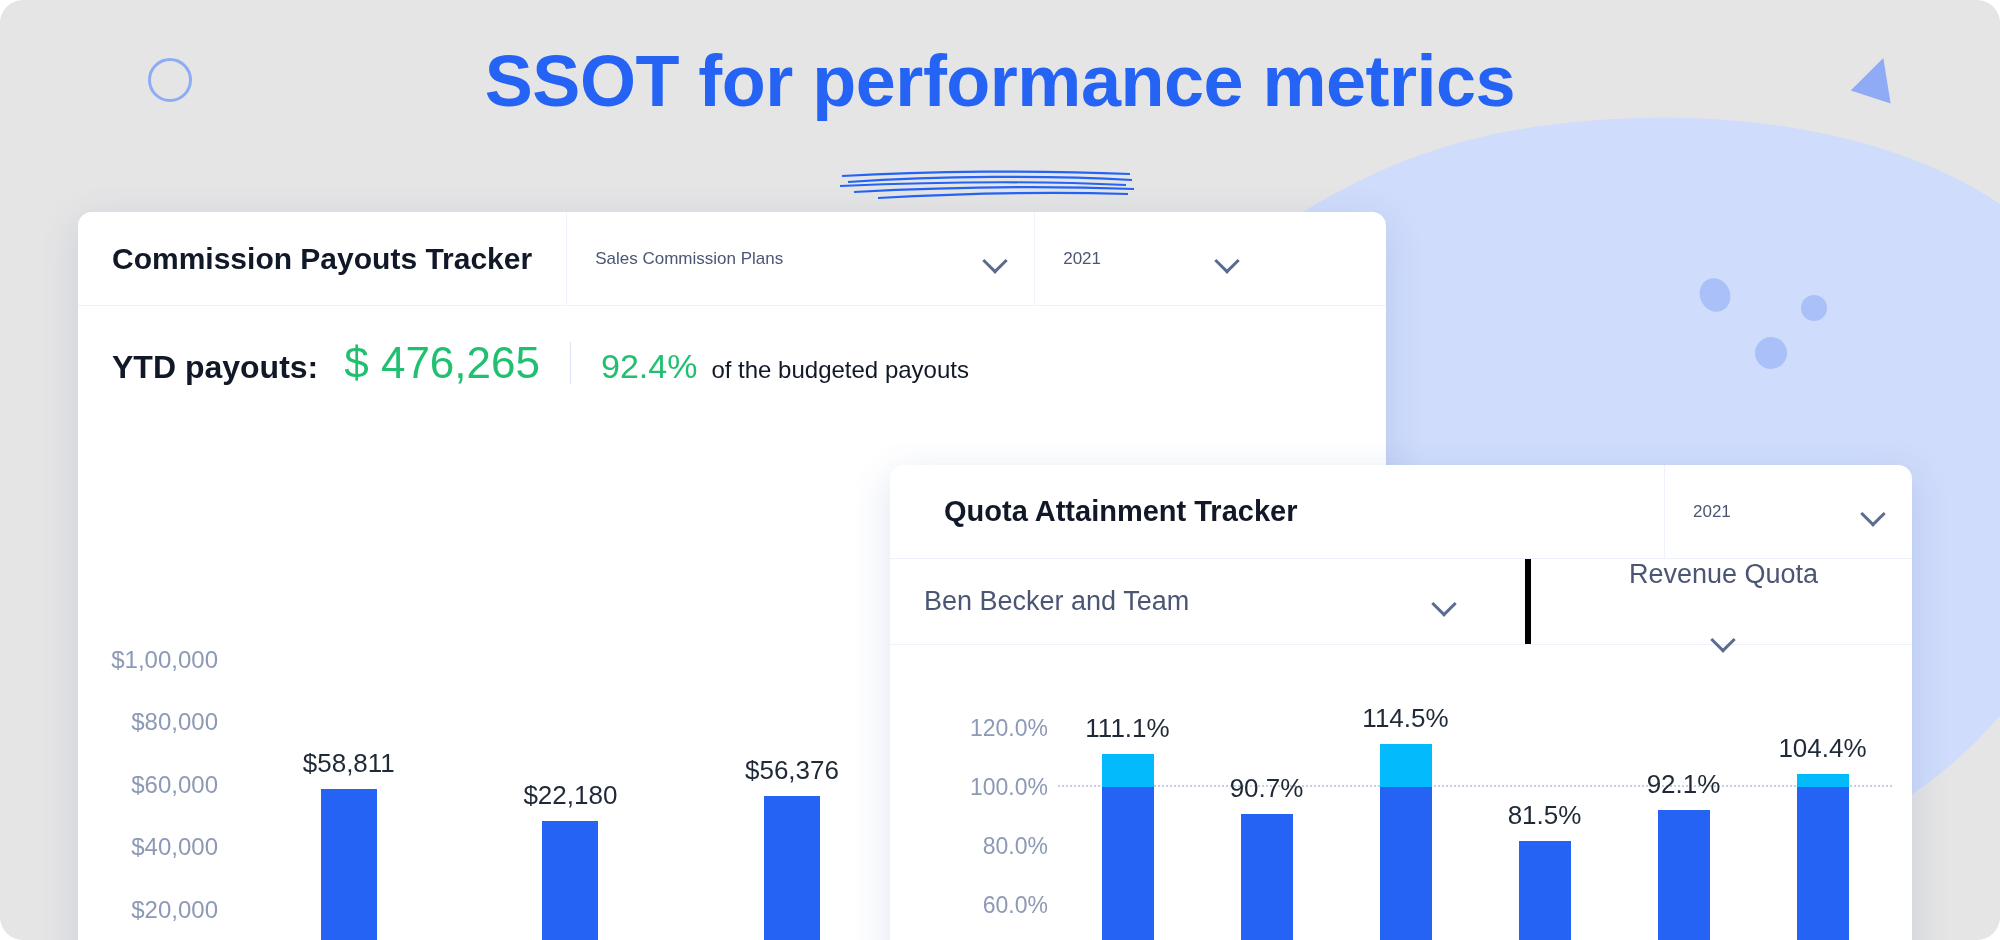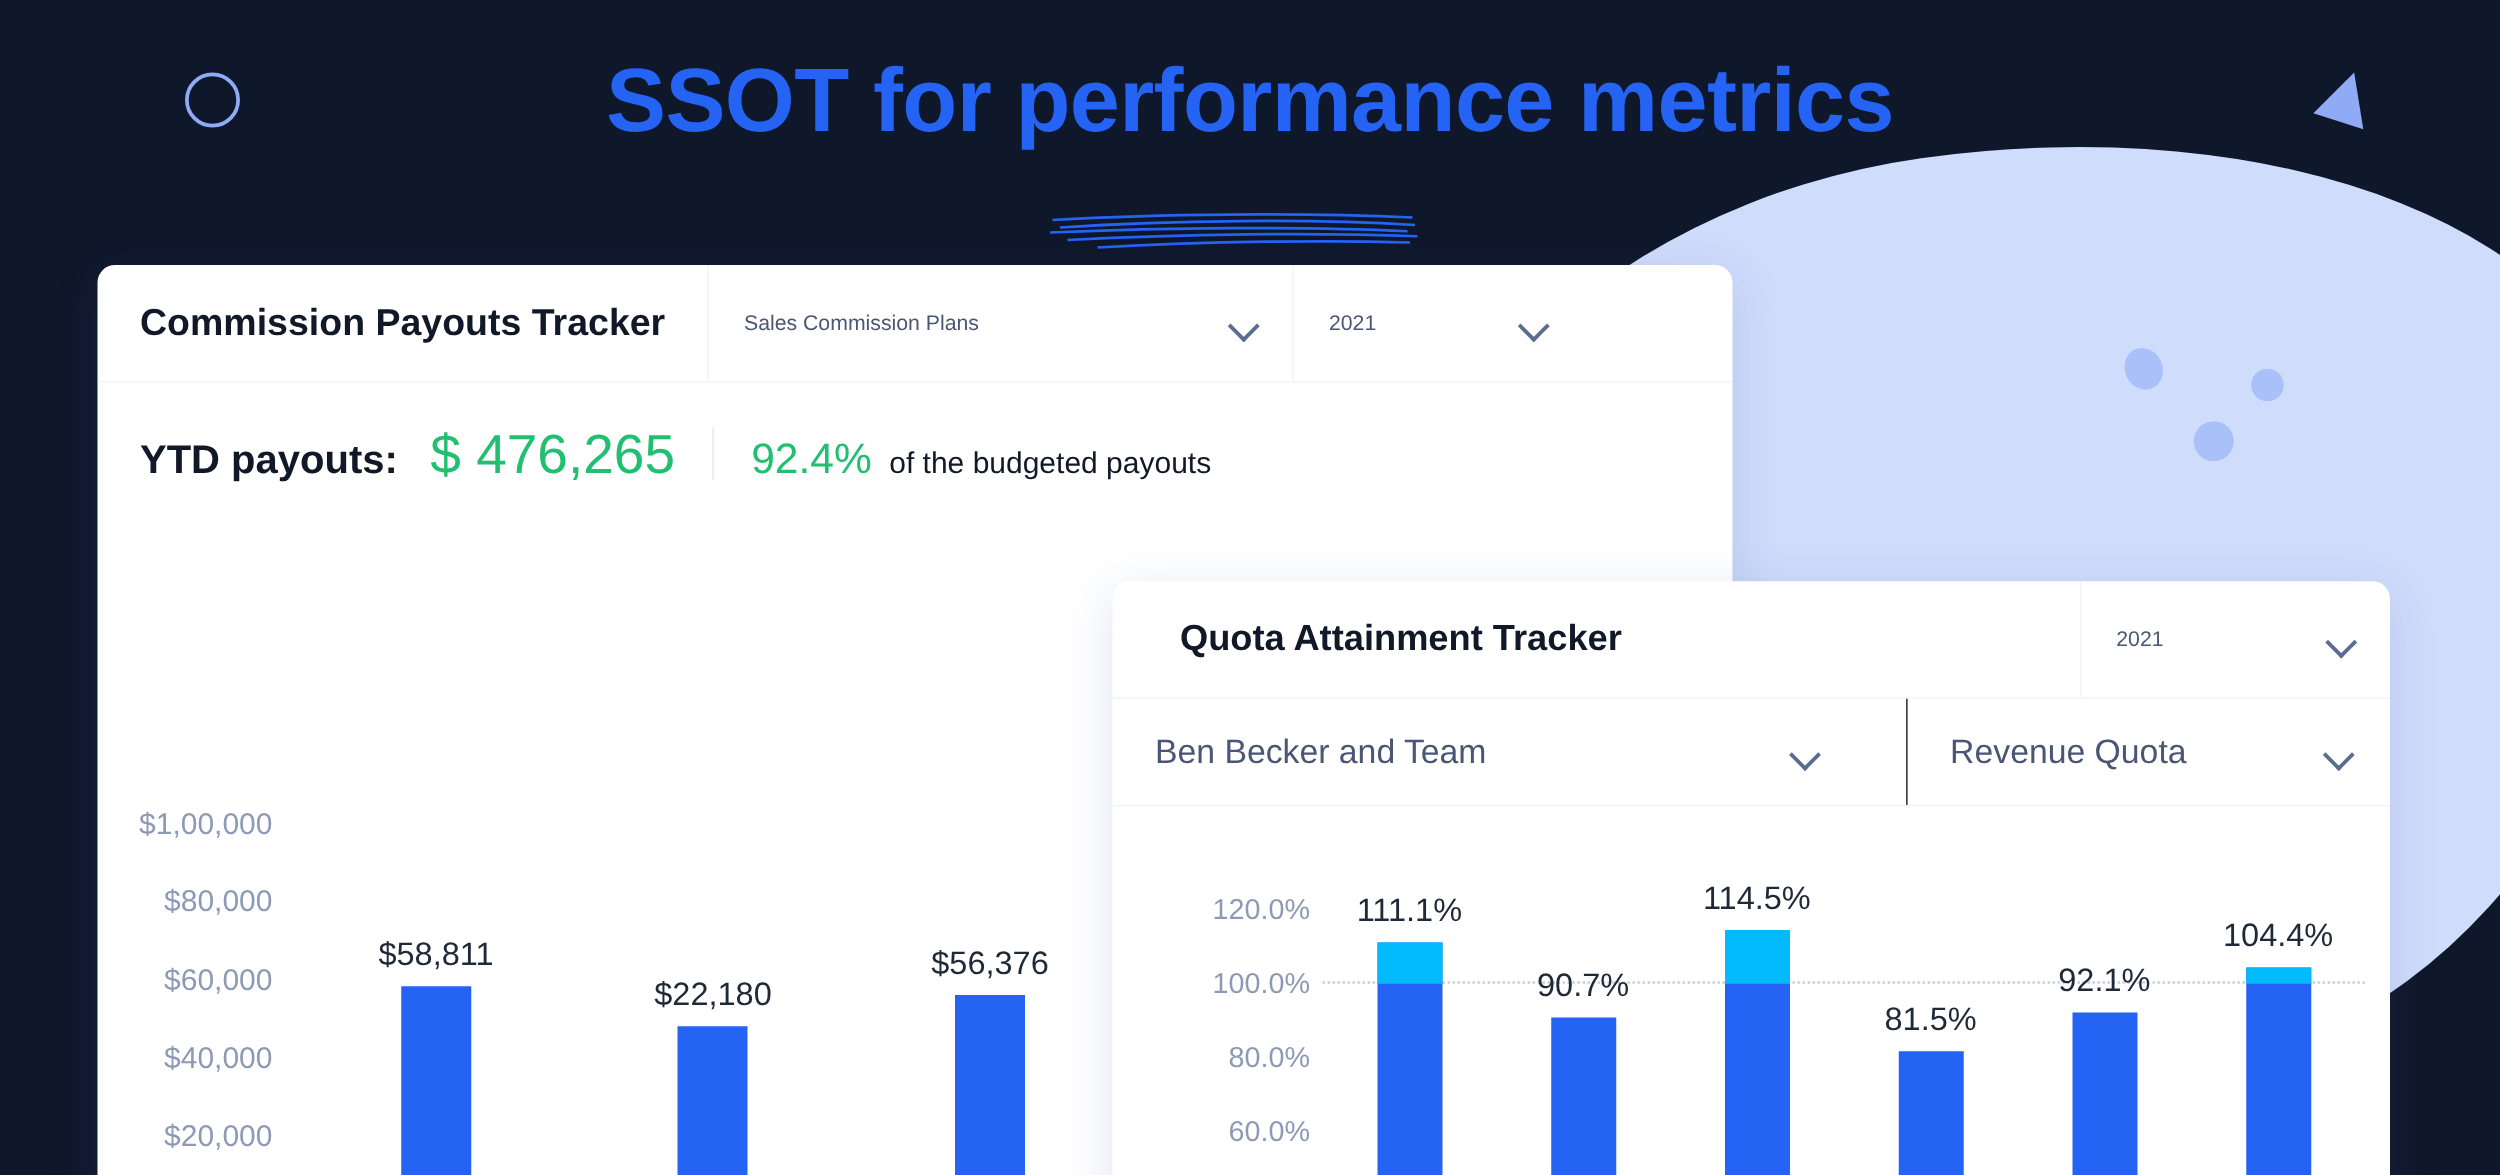--- a/index.html
+++ b/index.html
@@ -4,22 +4,23 @@
 <style>
   * { box-sizing: border-box; margin: 0; padding: 0; }
   html, body {
     width: 2000px; height: 940px;
     overflow: hidden;
     font-family: "Liberation Sans", sans-serif;
   }
   #stage {
     position: relative;
     width: 2000px; height: 940px;
-    background: #0f172a;
+    background: #e5e5e5;
     overflow: hidden;
+    border-radius: 23px;
   }
 
   
   .bg-blob {
     position: absolute;
     right: -120px; top: 120px;
     width: 1020px; height: 760px;
     background: #cfdcfb;
     border-radius: 48% 52% 44% 56% / 52% 40% 60% 48%;
     transform: rotate(-8deg);
@@ -136,21 +137,21 @@
   }
   .filter-cell {
     display: flex; align-items: center; justify-content: space-between;
     gap: 20px;
     font-size: 27px;
     color: #4b5675;
     padding: 0 30px 0 34px;
     cursor: pointer;
     white-space: nowrap;
   }
-  .filter-cell + .filter-cell { border-left: 1px solid #000000; }
+  .filter-cell + .filter-cell { border-left: 6px solid #000000; flex-direction: column; }
   .fc-owner { width: 620px; }
   .fc-quota { width: 402px; }
 
   
   .ytd {
     display: flex; align-items: baseline;
     padding: 30px 0 0 34px;
     font-size: 32px;
     color: #111827;
     white-space: nowrap;

